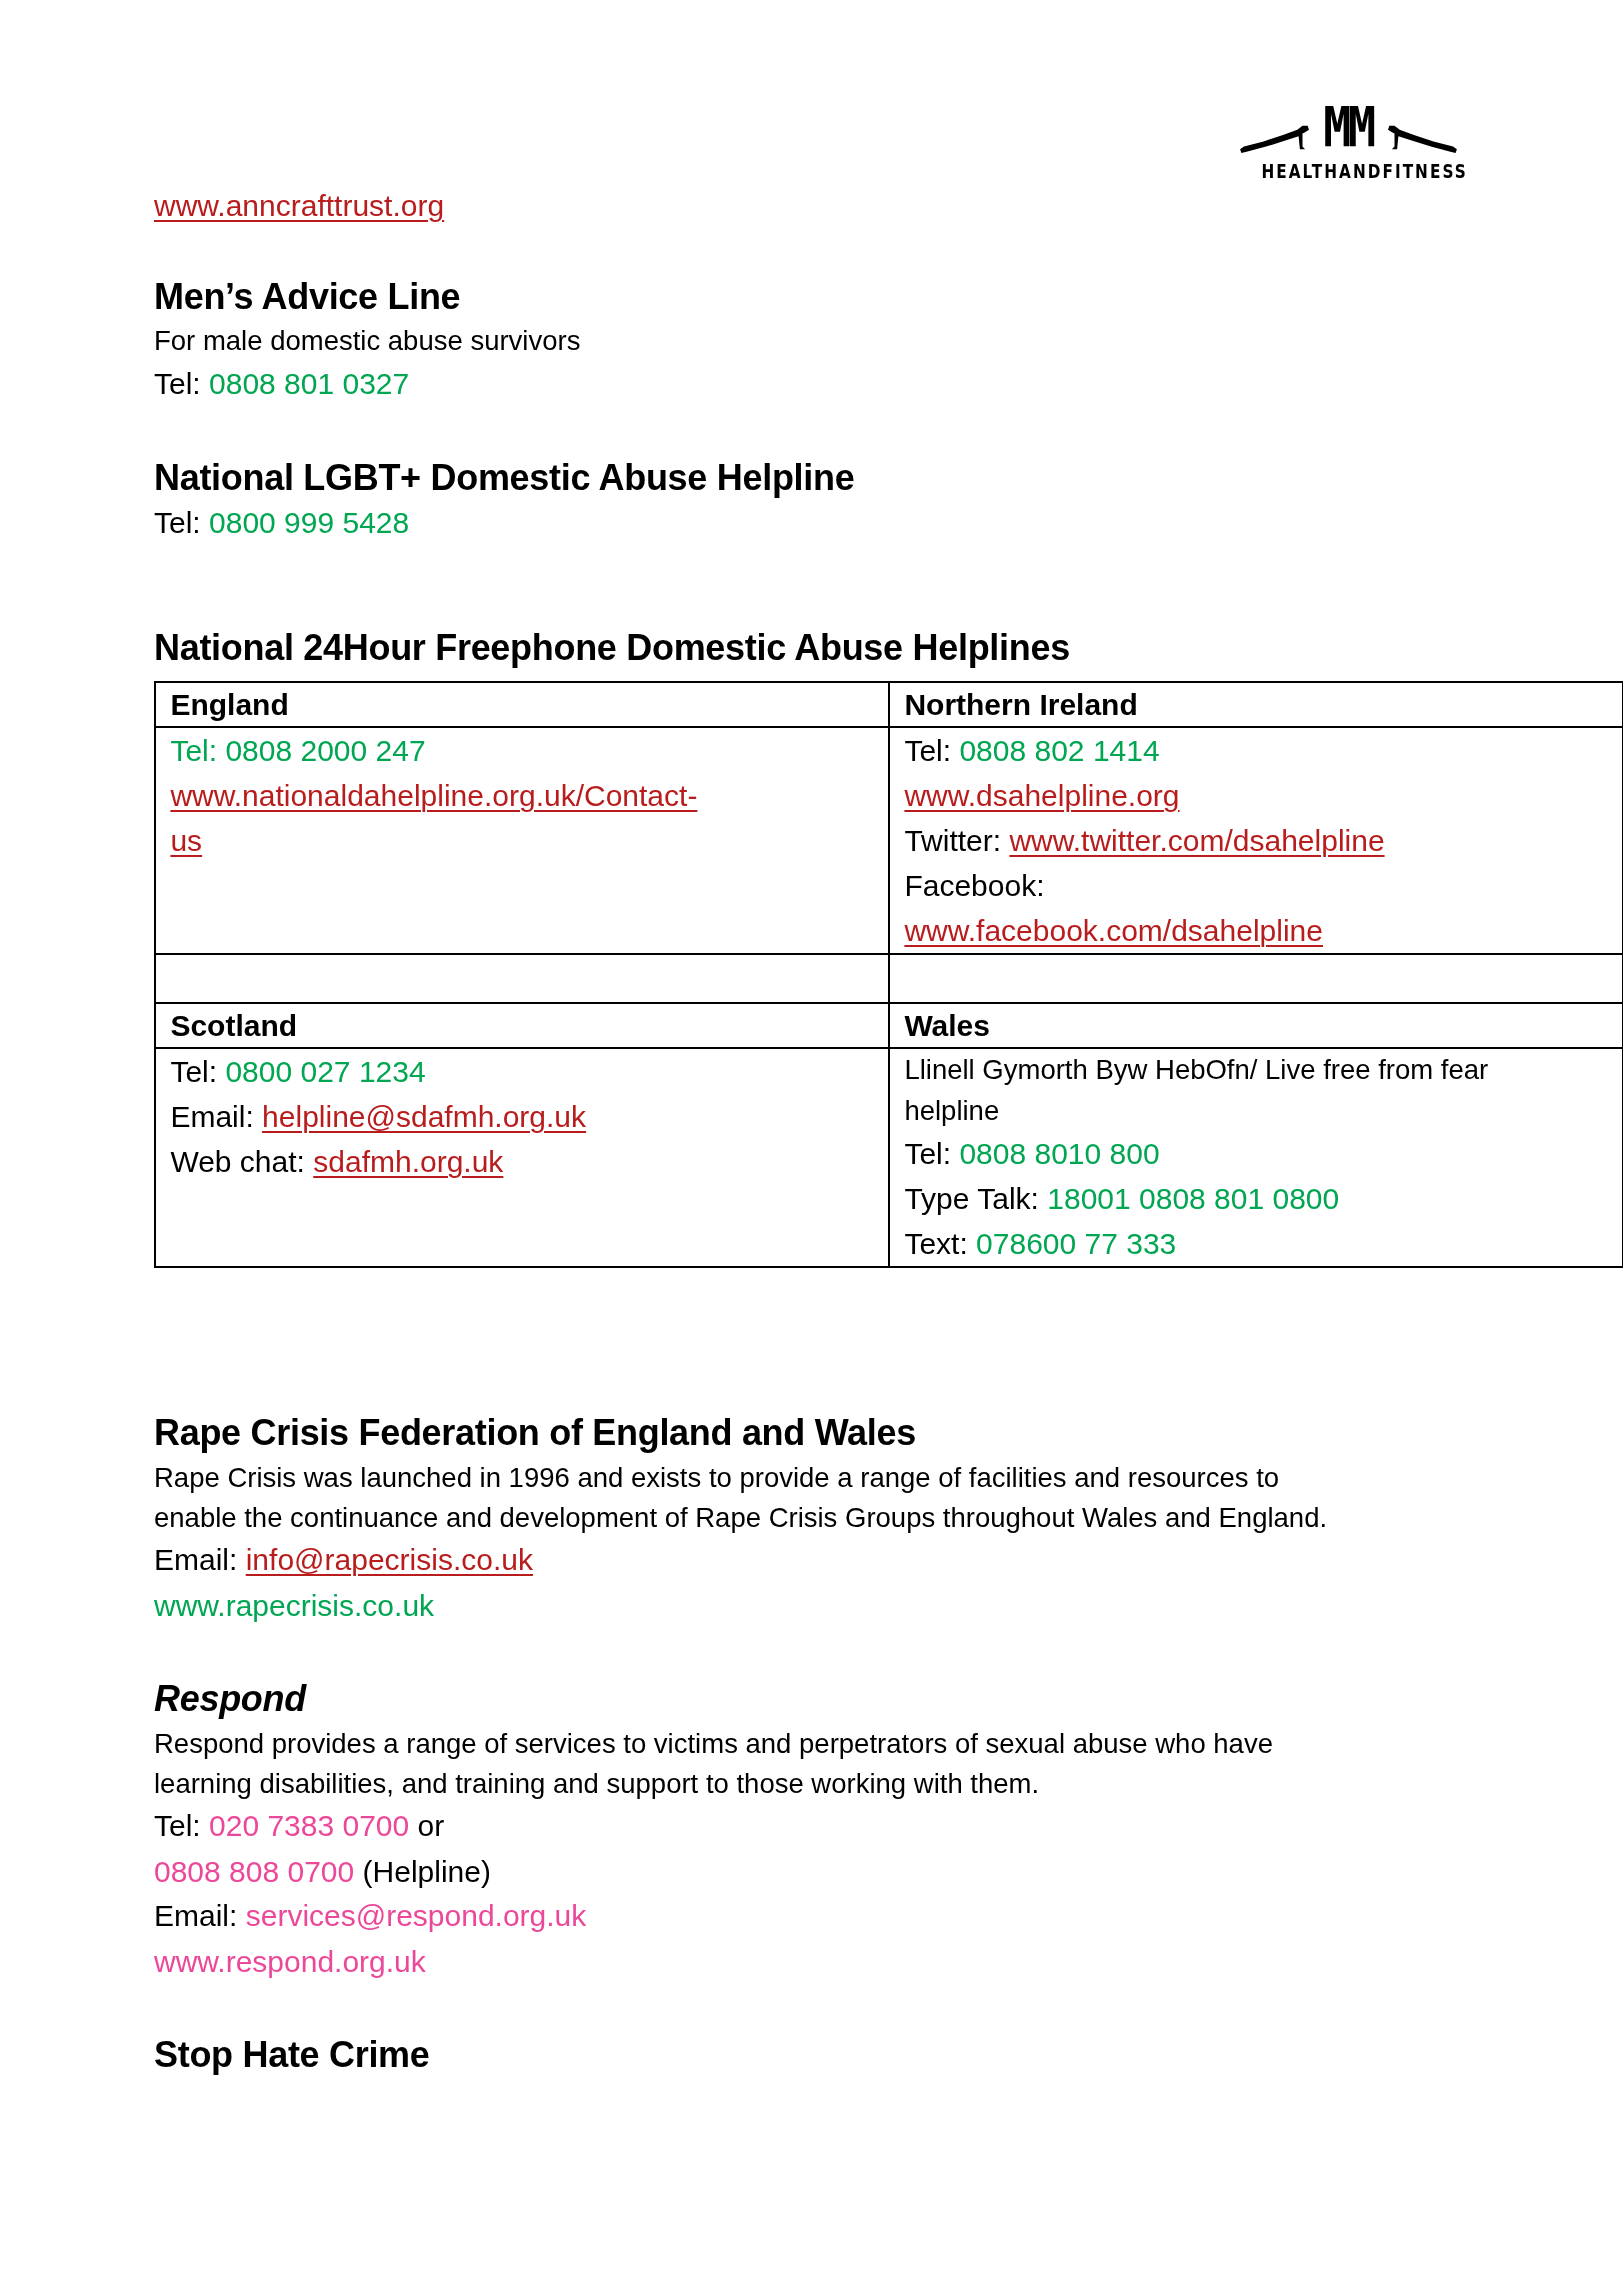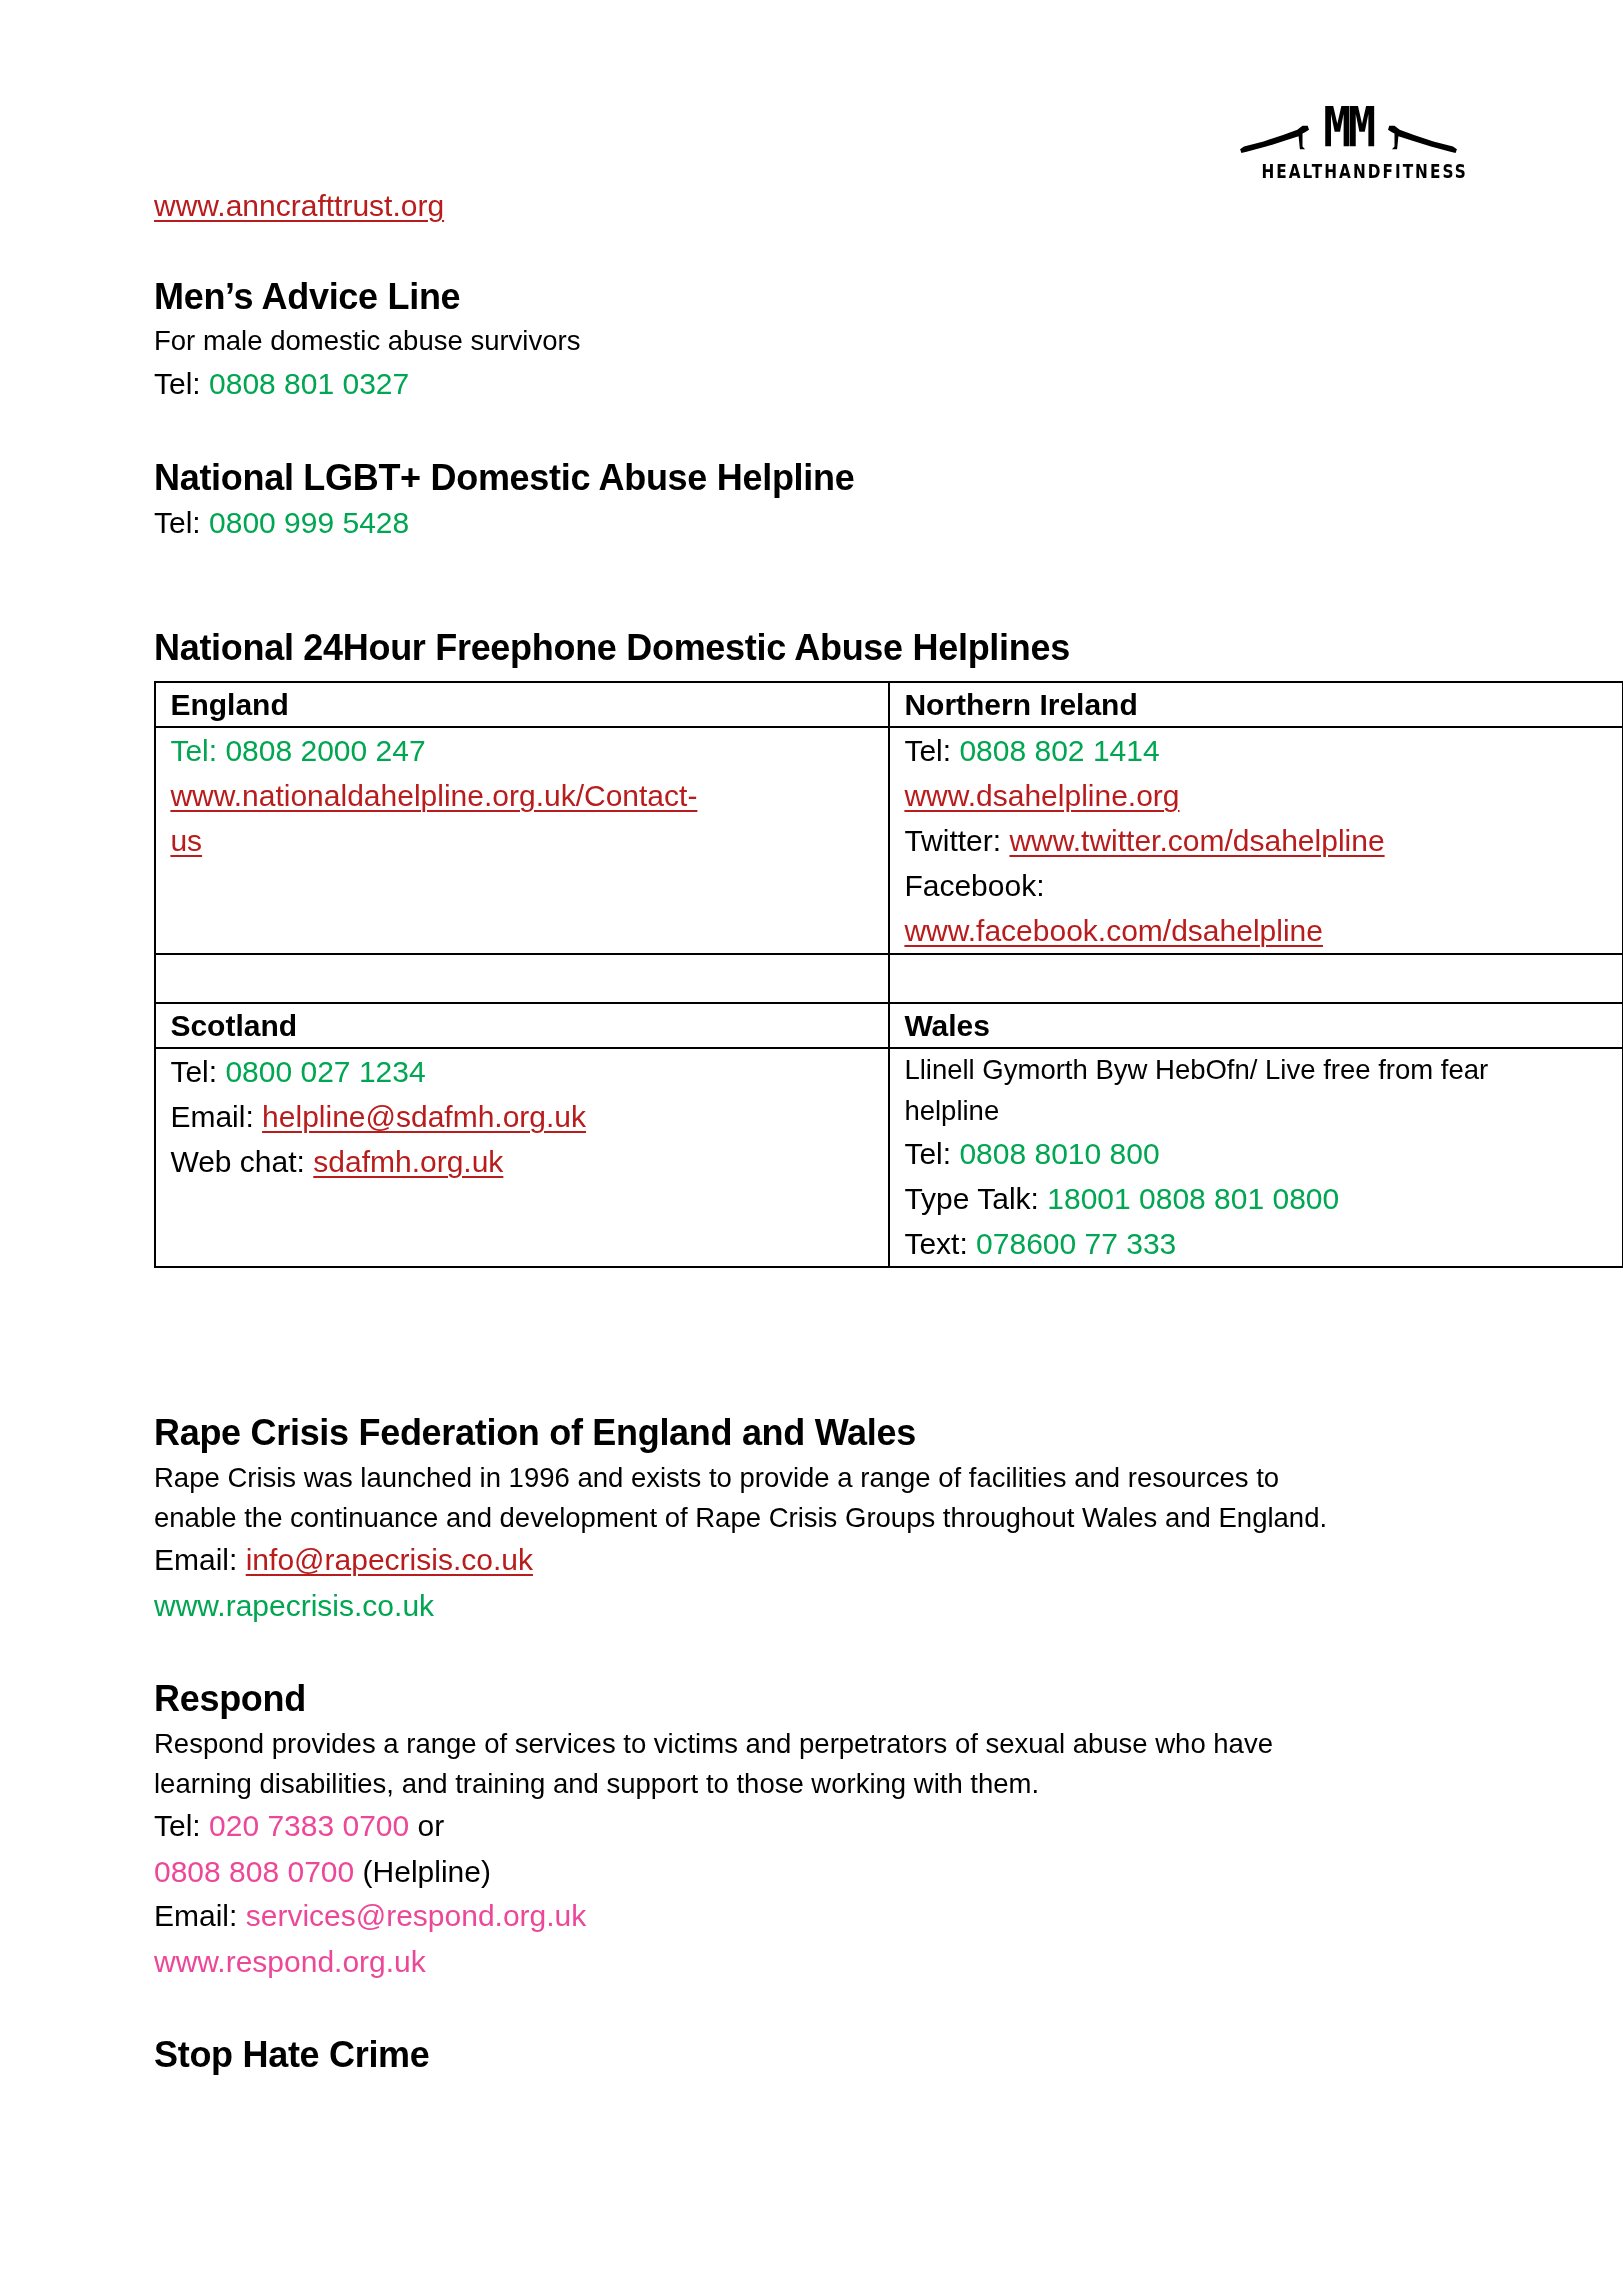--- a/index.html
+++ b/index.html
@@ -151,21 +151,21 @@
 
   <div class="line h" style="top:1413px;">Rape Crisis Federation of England and Wales</div>
   <div class="line small" style="top:1458px;">Rape Crisis was launched in 1996 and exists to provide a range of facilities and resources to</div>
   <div class="line small" style="top:1498px;">enable the continuance and development of Rape Crisis Groups throughout Wales and England.</div>
   <div class="line" style="top:1540px;">
     <span>Email:</span>
     <span class="link">info@rapecrisis.co.uk</span>
   </div>
   <div class="line green" style="top:1586px;">www.rapecrisis.co.uk</div>
 
-  <div class="line h" style="top:1679px;">Respond</div>
+  <div class="line h" style="top:1679px;font-style:italic;">Respond</div>
   <div class="line small" style="top:1724px;">Respond provides a range of services to victims and perpetrators of sexual abuse who have</div>
   <div class="line small" style="top:1764px;">learning disabilities, and training and support to those working with them.</div>
   <div class="line" style="top:1806px;">
     <span>Tel:</span>
     <span class="green2">020 7383 0700</span>
     <span>or</span>
   </div>
   <div class="line" style="top:1852px;">
     <span class="green2">0808 808 0700</span>
     <span>(Helpline)</span>

